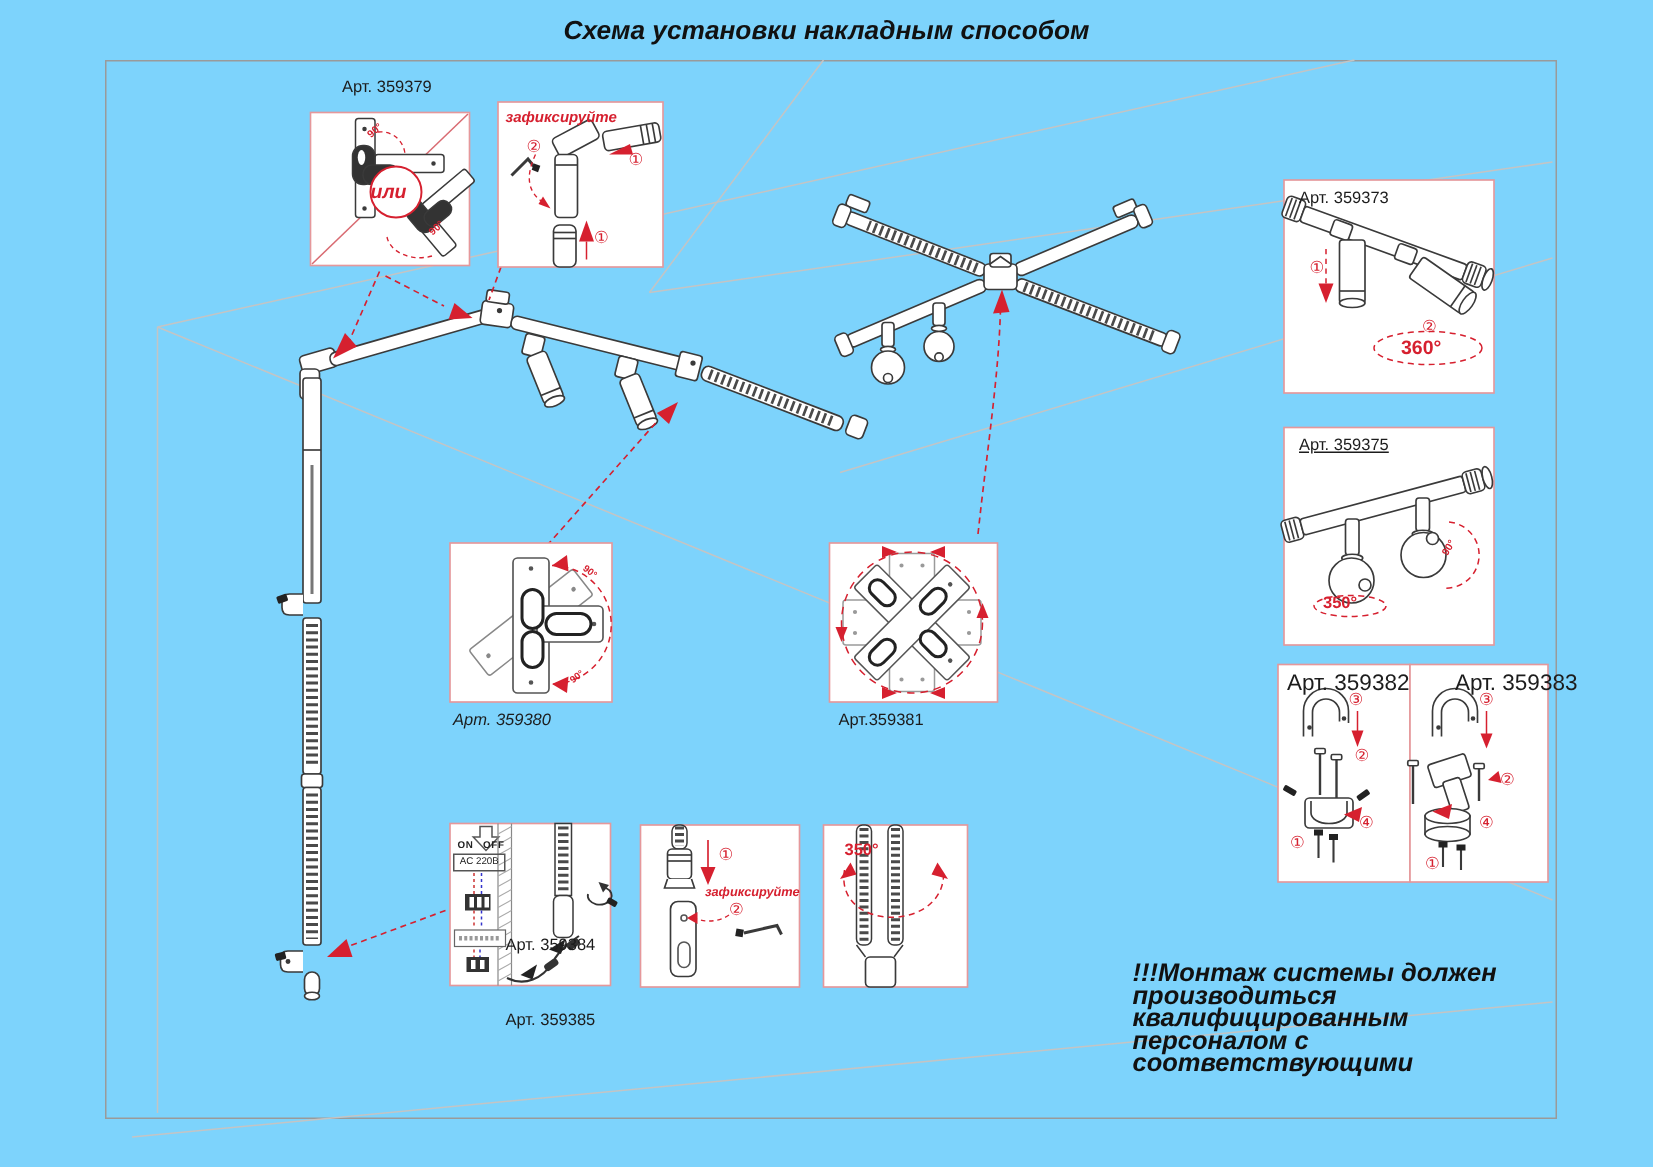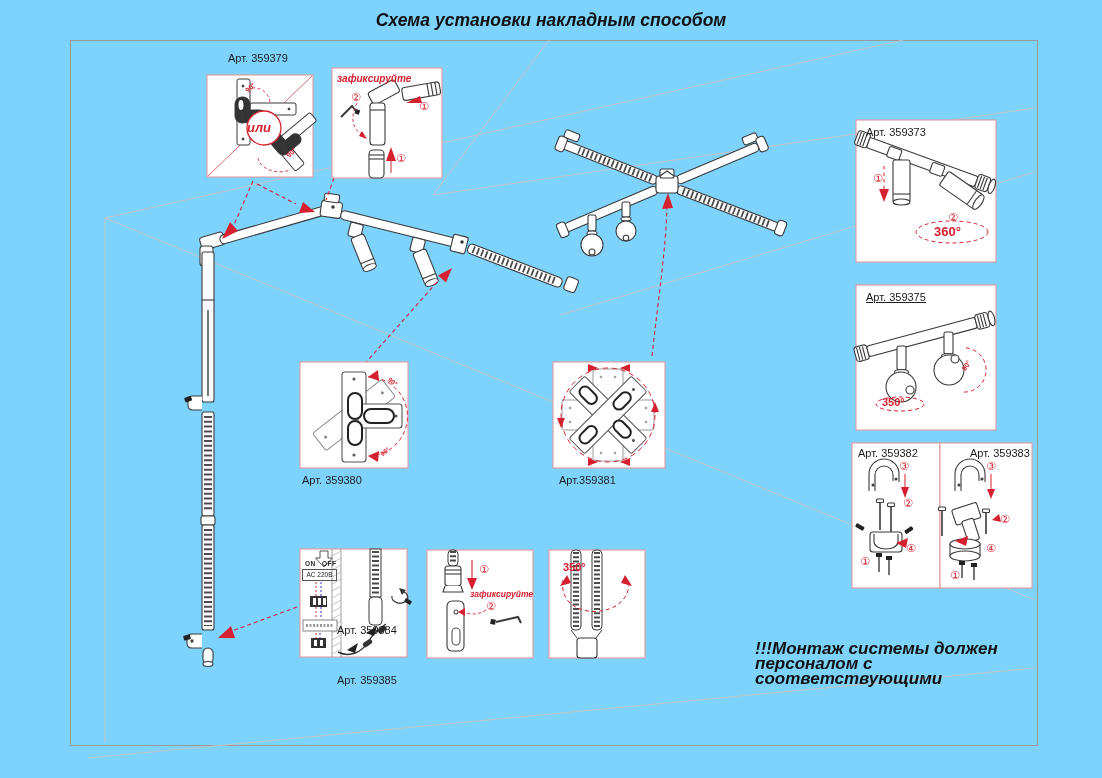--- a/index.html
+++ b/index.html
@@ -2,21 +2,21 @@
 <html><head>
 <meta charset="utf-8">
 <style>
   html,body{margin:0;padding:0;background:#fff;}
   .page{position:relative;width:1102px;height:778px;background:#7dd3fc;overflow:hidden;
         font-family:"Liberation Sans",sans-serif;color:#222;}
   .abs{position:absolute;}
   .frame{border:1px solid #9a9a9a;}
   .title{left:0;right:0;top:10px;text-align:center;font-size:17.5px;font-weight:bold;font-style:italic;color:#111;}
   .lbl{font-size:11px;color:#1c1c1c;white-space:nowrap;}
-  .lbl-sm{font-size:11px;color:#1c1c1c;white-space:nowrap;}
+  .lbl-sm{font-size:15px;color:#1c1c1c;white-space:nowrap;}
   .fixlbl{font-size:10px;font-weight:bold;font-style:italic;color:#d6202f;white-space:nowrap;}
   .fixlbl2{font-size:8.5px;font-weight:bold;font-style:italic;color:#d6202f;white-space:nowrap;}
   .num{font-size:11px;color:#d6202f;font-family:"DejaVu Sans",sans-serif;line-height:1;}
   .ang{font-weight:bold;color:#d6202f;white-space:nowrap;}
   .tinyang{font-size:7px;font-weight:bold;color:#d6202f;white-space:nowrap;}
   .or{font-size:13px;font-weight:bold;font-style:italic;color:#d6202f;text-align:left;}
   .warn{width:286px;text-align:left;font-size:17px;font-weight:bold;font-style:italic;line-height:15px;color:#111;}
   .acbox{border:1px solid #555;font-size:6.5px;line-height:9px;text-align:center;color:#222;}
   .onoff{font-size:6.5px;font-weight:bold;color:#222;letter-spacing:.5px;}
   svg{position:absolute;left:0;top:0;}
@@ -480,36 +480,37 @@
   <div class="abs num" style="left:903px;top:498px;">②</div>
   <div class="abs num" style="left:906px;top:543px;">④</div>
   <div class="abs num" style="left:860px;top:556px;">①</div>
 
   <div class="abs lbl-sm" style="left:946px;top:447px;margin-left:24px;">Арт. 359383</div>
   <div class="abs num" style="left:986px;top:461px;">③</div>
   <div class="abs num" style="left:1000px;top:514px;">②</div>
   <div class="abs num" style="left:986px;top:543px;">④</div>
   <div class="abs num" style="left:950px;top:570px;">①</div>
 
-  <div class="abs lbl" style="left:302px;top:474px;">Арт. 359380</div>
+  <div class="abs lbl" style="left:302px;top:474px;font-style:italic;">Арт. 359380</div>
   <div class="abs tinyang" style="left:388px;top:378px;transform:rotate(38deg);font-size:6.5px;">90°</div>
   <div class="abs tinyang" style="left:380px;top:448px;transform:rotate(-38deg);font-size:6.5px;">90°</div>
 
   <div class="abs lbl" style="left:559px;top:474px;">Арт.359381</div>
 
   <div class="abs onoff" style="left:305px;top:560px;">ON</div>
   <div class="abs onoff" style="left:322px;top:560px;">OFF</div>
   <div class="abs acbox" style="left:302px;top:569px;width:33px;height:10px;">AC 220В</div>
   <div class="abs lbl" style="left:337px;top:624px;">Арт. 359384</div>
   <div class="abs lbl" style="left:337px;top:674px;">Арт. 359385</div>
 
   <div class="abs num" style="left:479px;top:564px;">①</div>
   <div class="abs fixlbl2" style="left:470px;top:589px;">зафиксируйте</div>
   <div class="abs num" style="left:486px;top:601px;">②</div>
 
   <div class="abs ang" style="left:563px;top:561px;font-size:11px;">350°</div>
 
   <div class="abs warn" style="left:755px;top:641px;">
     <div>!!!Монтаж системы должен</div>
+    <div>производиться квалифицированным</div>
     <div>персоналом с соответствующими</div>
   </div>
 
 </div>
 
 </body></html>

